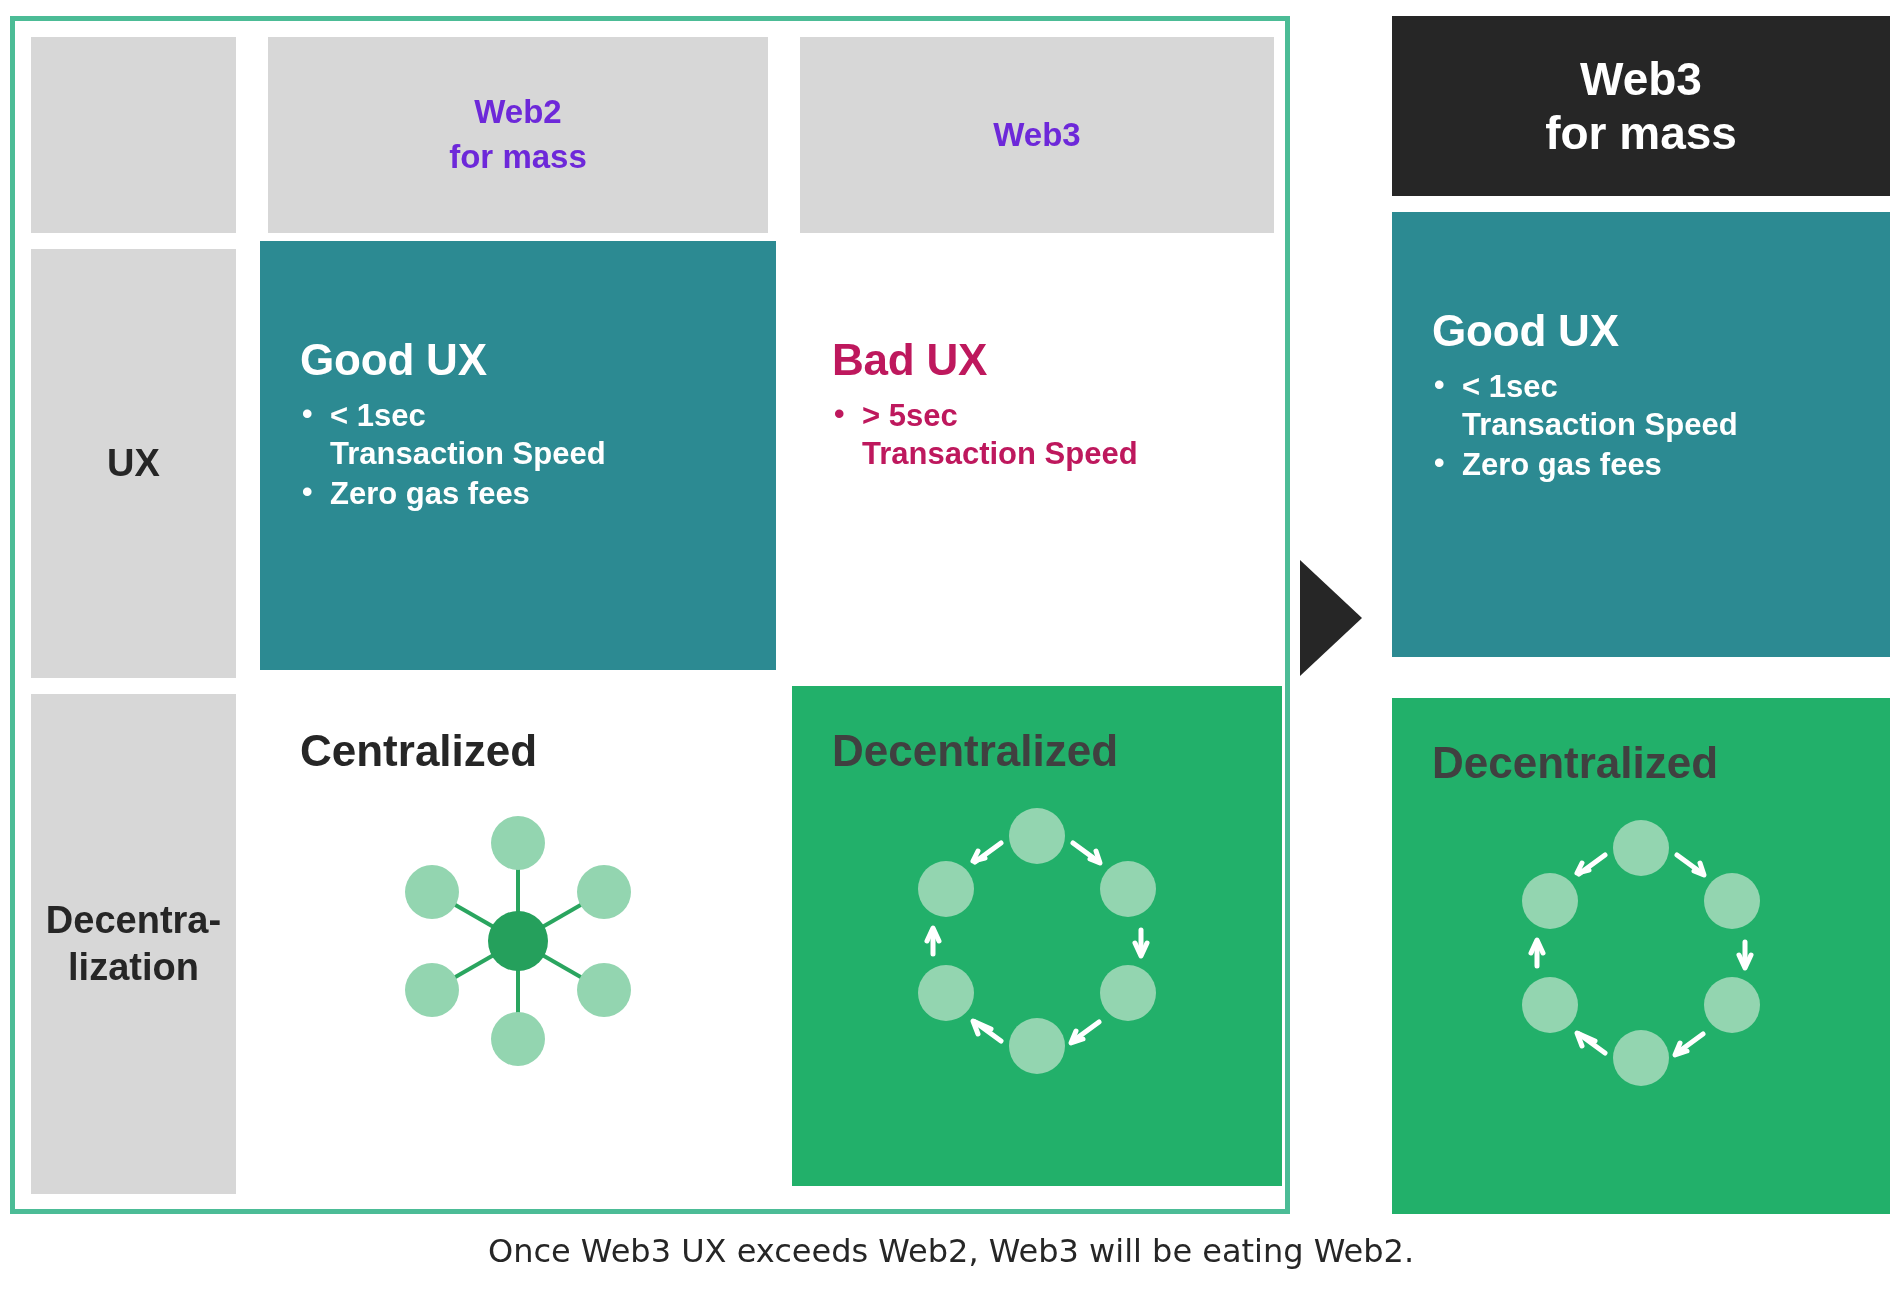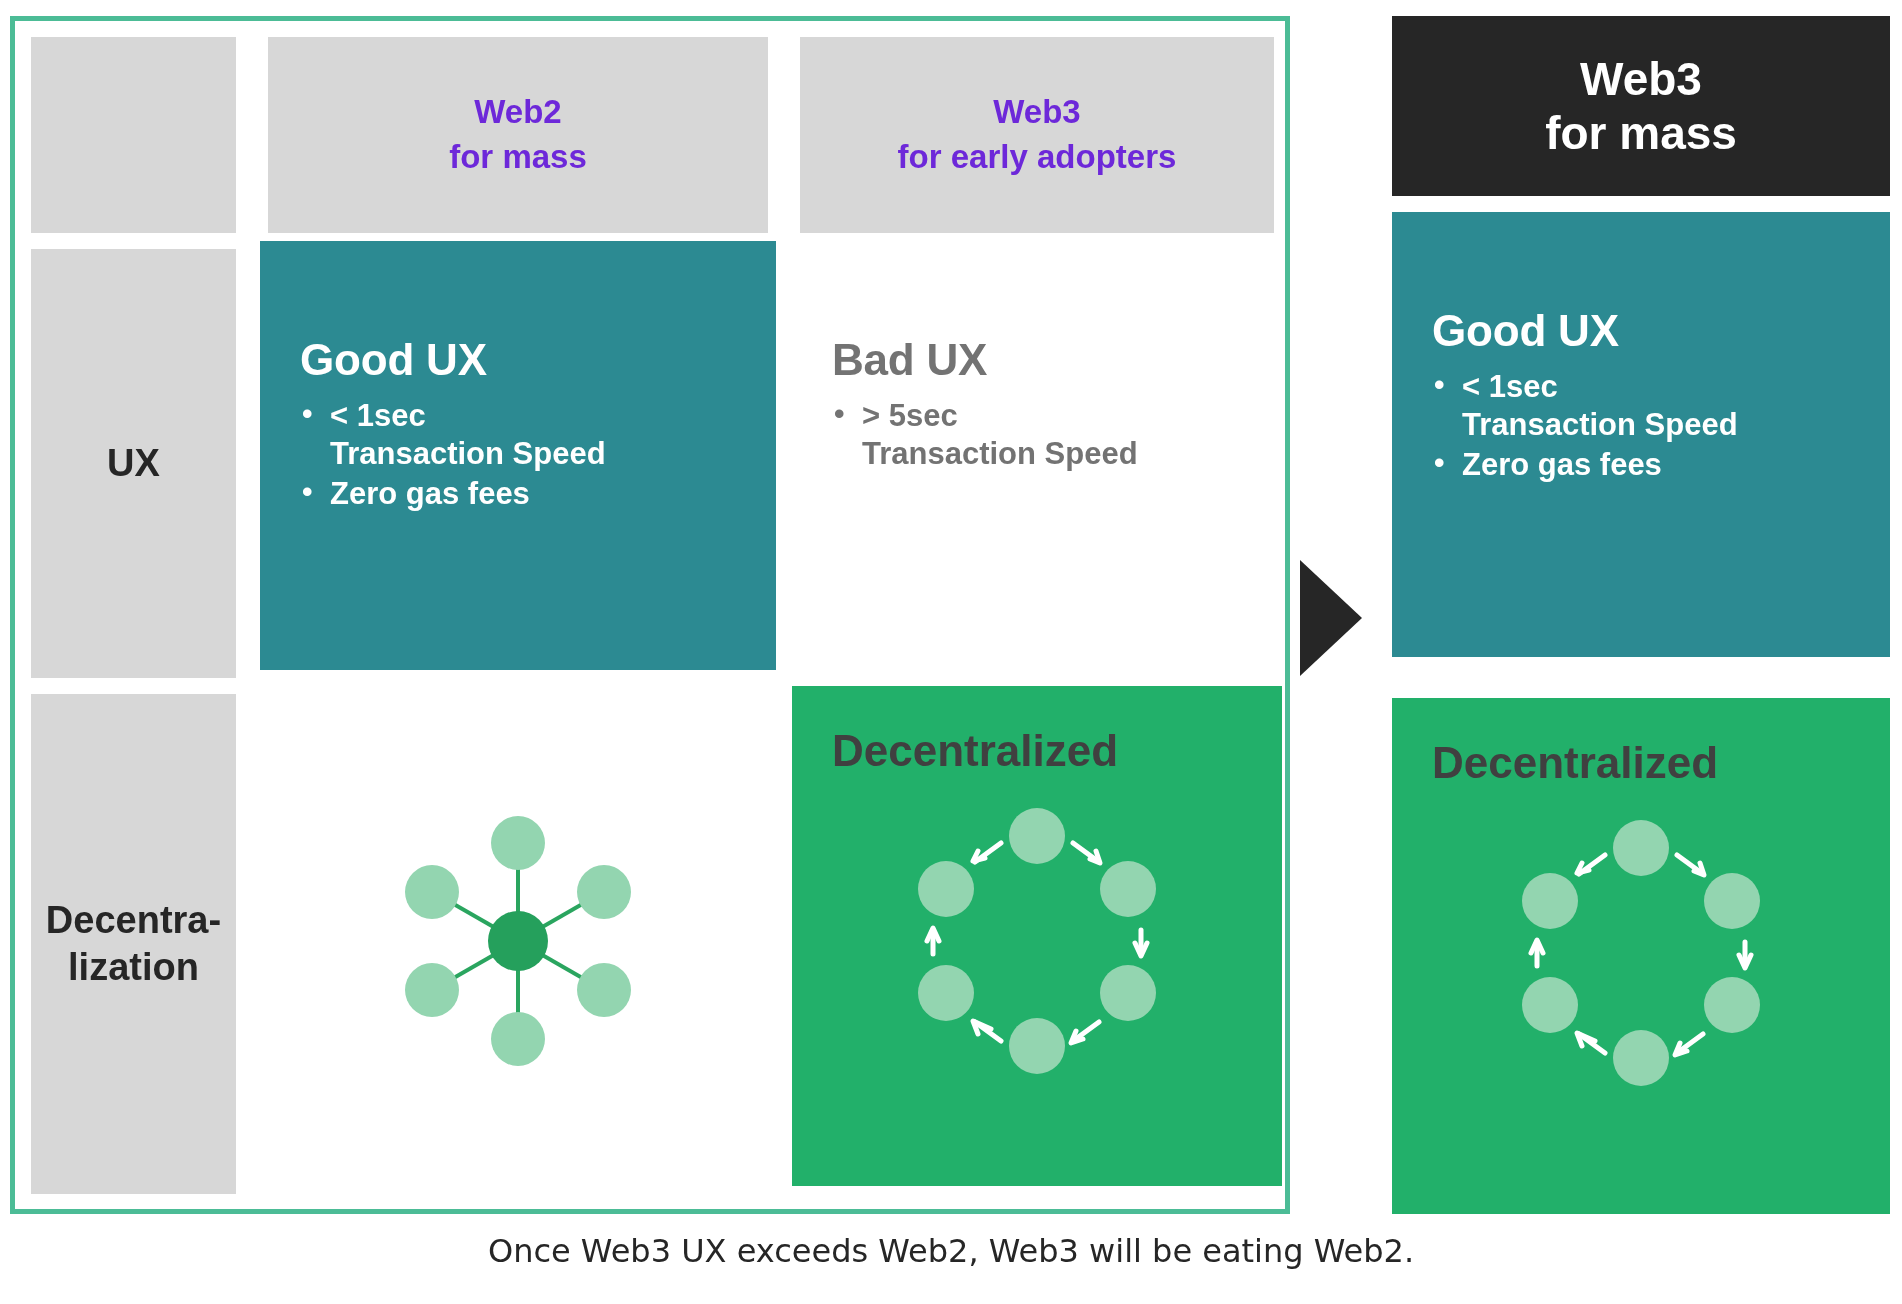--- a/index.html
+++ b/index.html
@@ -69,21 +69,21 @@
   
   .pad { padding: 8px; }
 
   .panel {
     width: 100%;
     height: 100%;
     box-sizing: border-box;
     padding: 96px 0 0 40px;
   }
   .panel.teal  { background: #2c8a92; color: #ffffff; }
-  .panel.white { background: #ffffff; color: #737373; }
+  .panel.white { background: #ffffff; color: #be185d; }
 
   .panel-title {
     font-size: 44px;
     font-weight: bold;
     letter-spacing: -0.2px;
     margin: 0 0 14px 0;
     line-height: 1.05;
   }
 
   ul.bullets {
@@ -212,21 +212,20 @@
         <div>
           <div>Web2</div>
           <div>for mass</div>
         </div>
       </div>
     </div>
     <div class="cell pad">
       <div class="gray hdr-label" style="height:100%;">
         <div>
           <div>Web3</div>
-          <div>for early adopters</div>
         </div>
       </div>
     </div>
 
     <div class="cell pad">
       <div class="gray rowlabel" style="height:100%;">
         <div>UX</div>
       </div>
     </div>
     <div class="cell pad">
@@ -259,20 +258,21 @@
       <div class="gray rowlabel" style="height:100%;">
         <div>
           <div>Decentra-</div>
           <div>lization</div>
         </div>
       </div>
     </div>
 
     <div class="cell pad">
       <div class="dpanel white">
+        <div class="dtitle">Centralized</div>
         <div class="diagram">
           <svg width="300" height="300" viewBox="0 0 300 300" aria-hidden="true">
             <g stroke="#2aa55f" stroke-width="4">
               <line x1="150" y1="150" x2="150" y2="58"></line>
               <line x1="150" y1="150" x2="150" y2="242"></line>
               <line x1="150" y1="150" x2="70" y2="104"></line>
               <line x1="150" y1="150" x2="230" y2="104"></line>
               <line x1="150" y1="150" x2="70" y2="196"></line>
               <line x1="150" y1="150" x2="230" y2="196"></line>
             </g>

